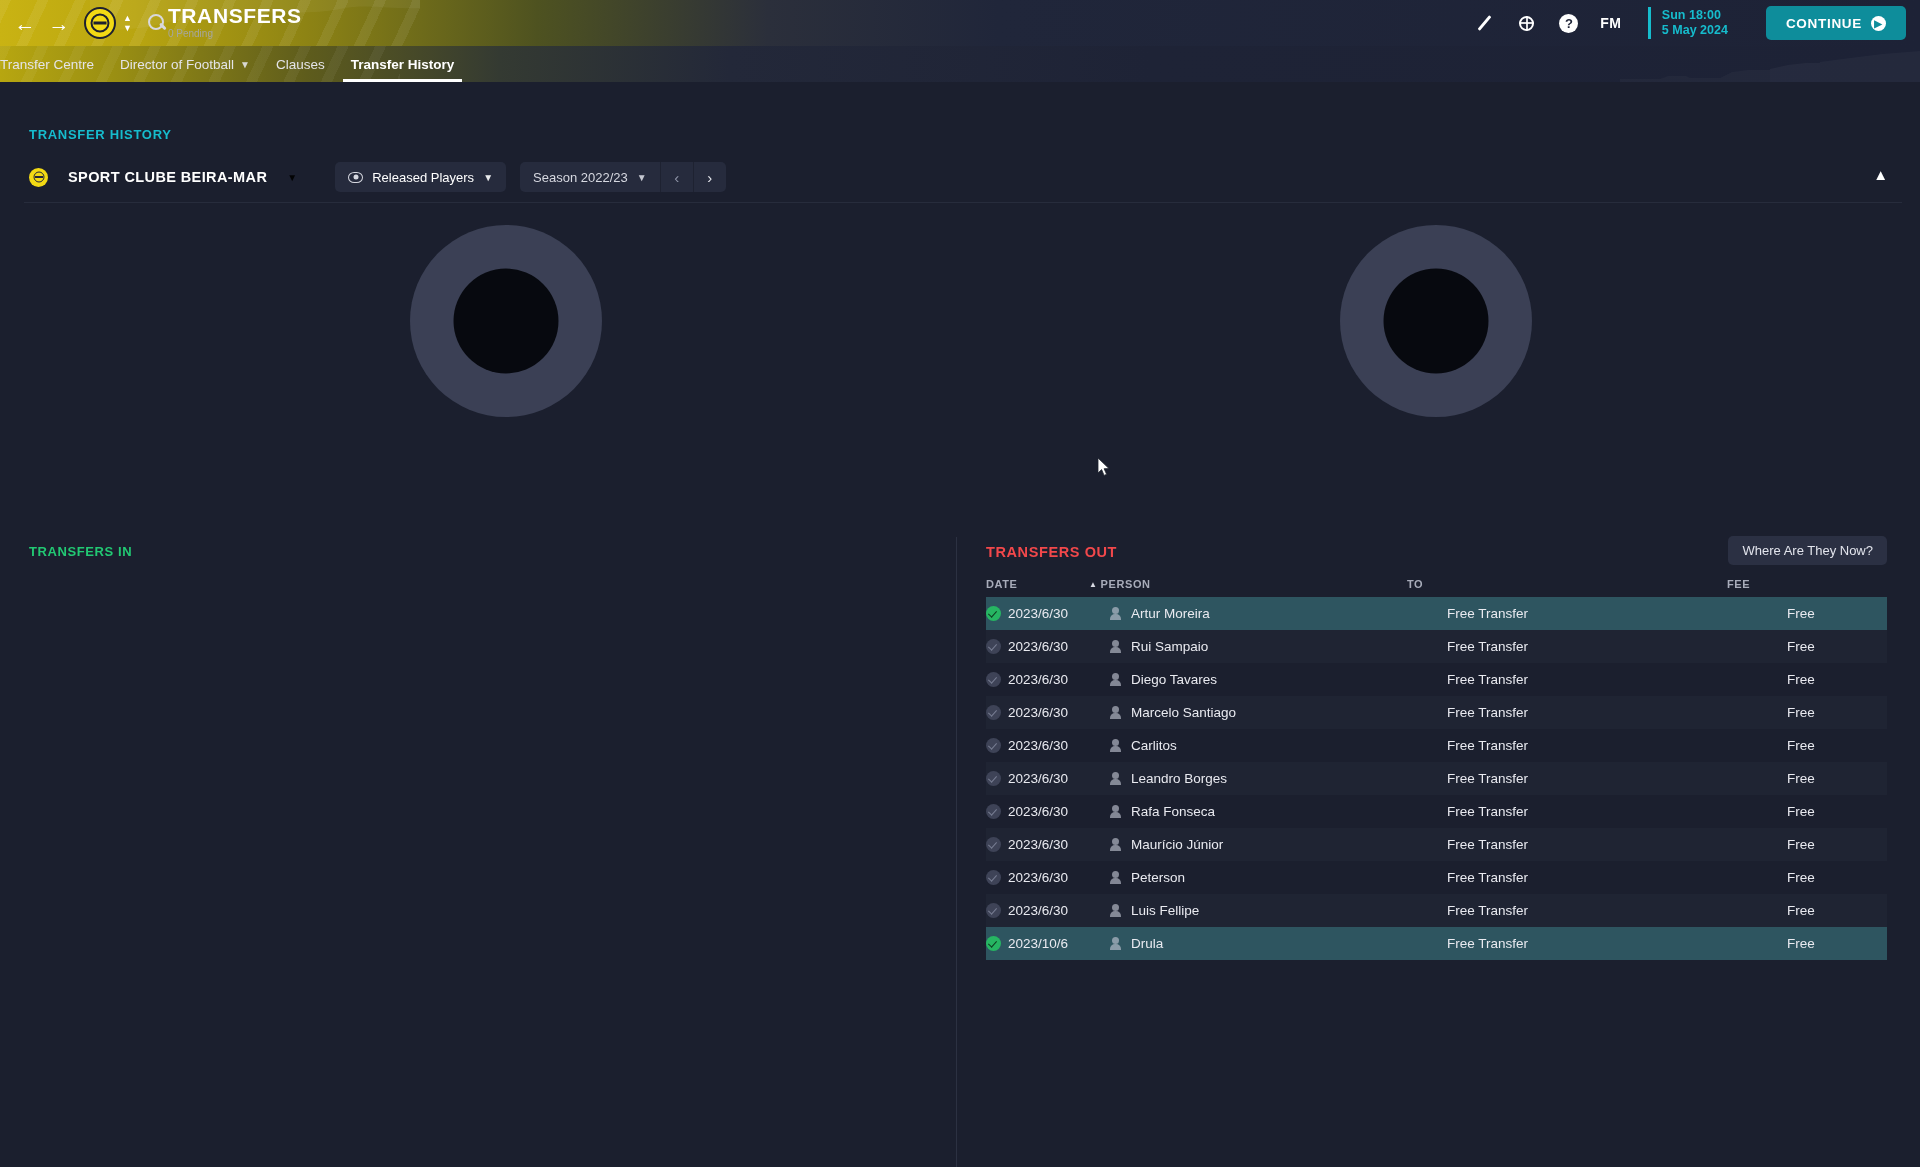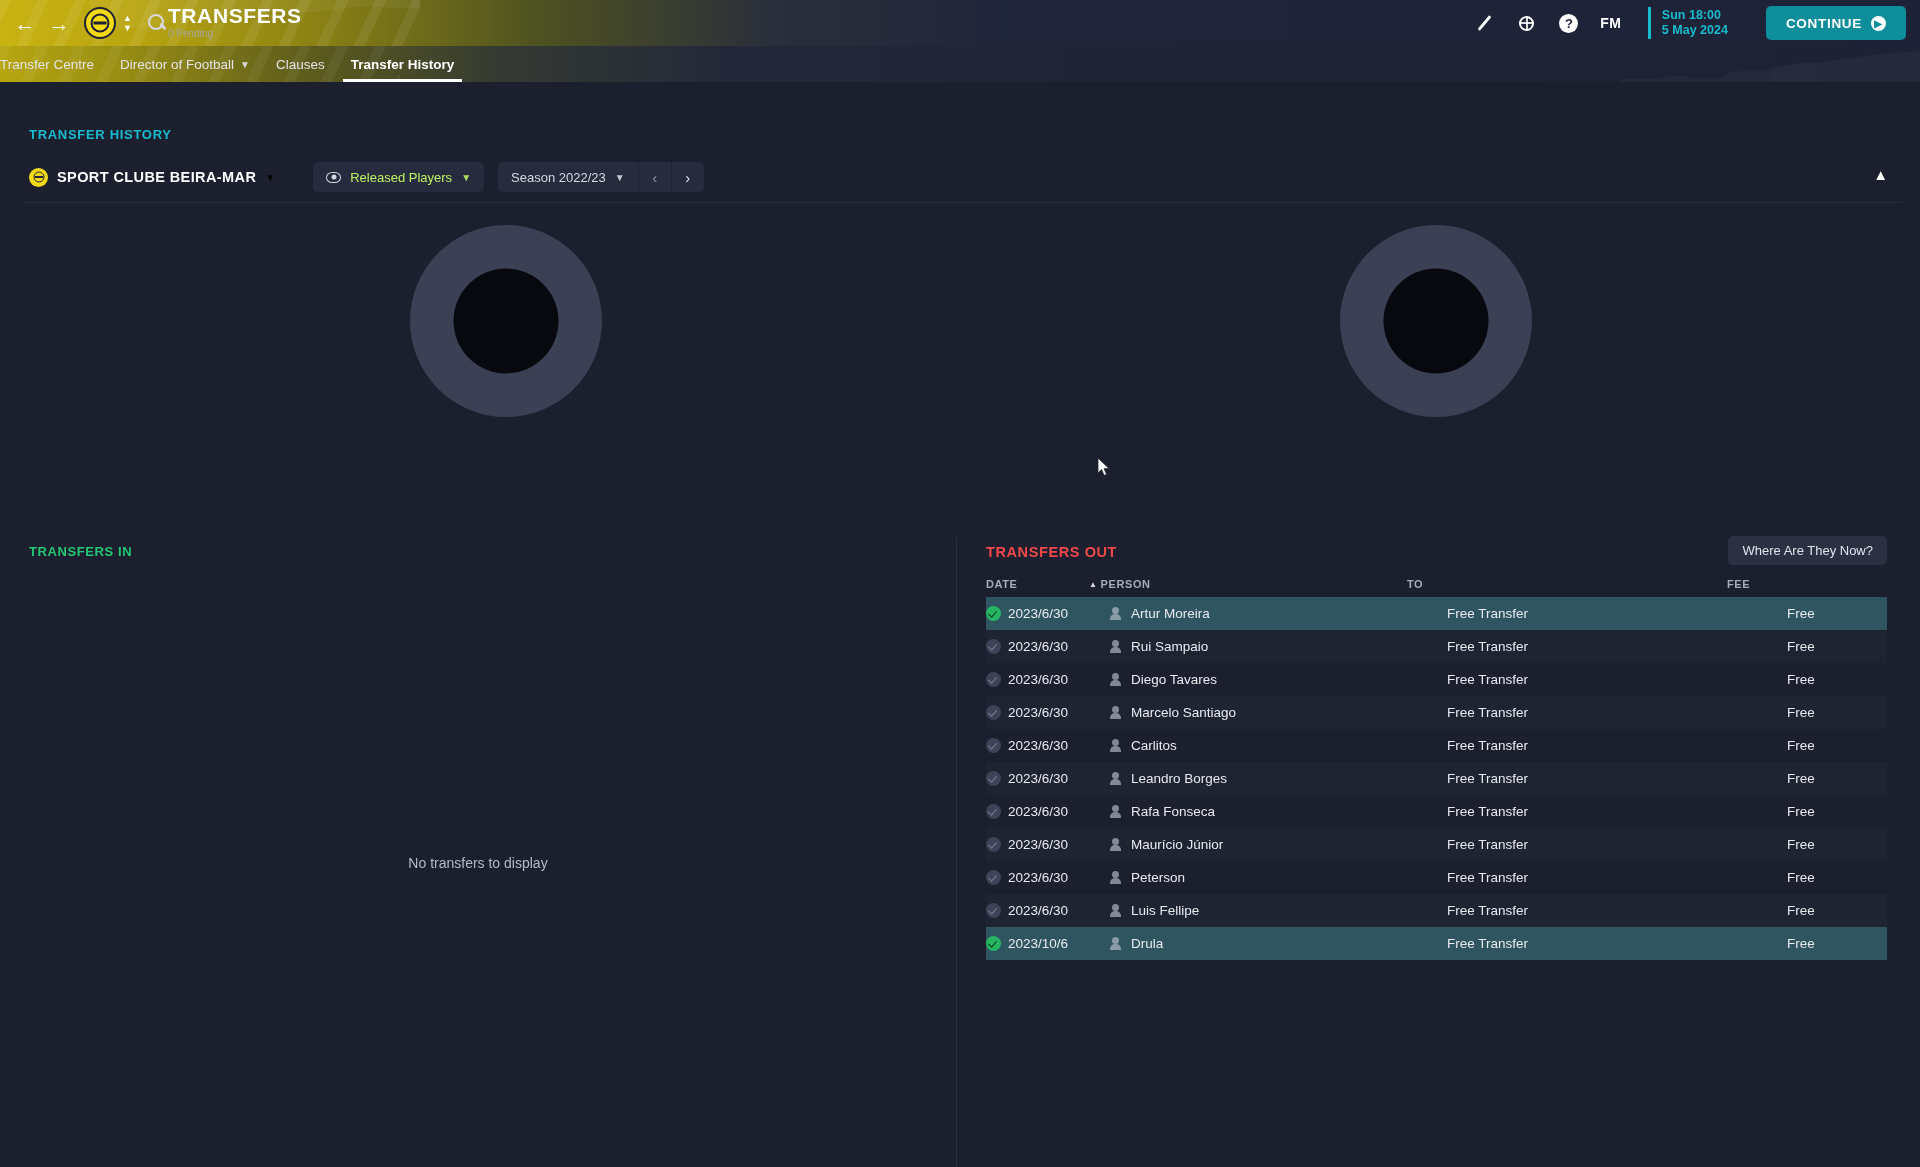--- a/index.html
+++ b/index.html
@@ -142,38 +142,38 @@
 
   
   .content{ position:absolute; left:0; top:82px; width:1920px; height:1085px; background:#1b1f2e; }
 
   .section-title{
     color:#16bccd; font-size:13px; font-weight:bold; letter-spacing:.7px;
     position:absolute; left:29px; top:45px;
   }
 
   .filterbar{ position:absolute; left:29px; top:78px; right:18px; height:34px; display:flex; align-items:center; }
-  .club-select{ display:flex; align-items:center; gap:9px; cursor:pointer; }
+  .club-select{ display:flex; align-items:center; gap:20px; cursor:pointer; }
   .club-badge{
     width:19px; height:19px; border-radius:50%; background:#f2d914;
     position:relative; flex:0 0 auto;
   }
   .club-badge::before{
     content:""; position:absolute; left:50%; top:50%; transform:translate(-50%,-50%);
     width:9px; height:9px; border-radius:50%; border:1.8px solid #23263a;
   }
   .club-badge::after{
     content:""; position:absolute; left:50%; top:52%; transform:translate(-50%,-50%);
     width:8px; height:2px; background:#23263a;
   }
   .club-name{ color:#fff; font-size:14.5px; font-weight:bold; letter-spacing:.4px; }
 
   .pill{
     display:flex; align-items:center; gap:9px; height:30px; padding:0 13px;
-    background:#262b3d; border-radius:5px; color:#bef264; font-size:13px; cursor:pointer;
+    background:#262b3d; border-radius:5px; color:#ffffff; font-size:13px; cursor:pointer;
   }
   .eye{
     width:15px; height:11px; border-radius:50% / 60%; border:1.6px solid #d6d8e0;
     position:relative; flex:0 0 auto;
   }
   .eye::after{
     content:""; position:absolute; left:50%; top:50%; transform:translate(-50%,-50%);
     width:5px; height:5px; border-radius:50%; background:#d6d8e0;
   }
   .season-group{ display:flex; align-items:center; margin-left:14px; }
@@ -397,21 +397,20 @@
   </div>
 
   <svg class="cursor" viewBox="0 0 13 19">
     <path d="M0,0 L0,15 L3.6,11.6 L6.1,17.4 L8.6,16.3 L6.1,10.7 L11,10.6 Z" fill="#ffffff" stroke="#20242f" stroke-width=".8"></path>
   </svg>
 
   <div class="divider"></div>
 
   <div class="panel-in">
     <div class="hdr-in">TRANSFERS IN</div>
-    <div class="empty-msg">No transfers to display</div>
   </div>
 
   <div class="panel-out">
     <div class="hdr-out">TRANSFERS OUT</div>
 
     <div class="watn-btn">
       <span>Where Are They Now?</span>
     </div>
 
     <div class="thead">

